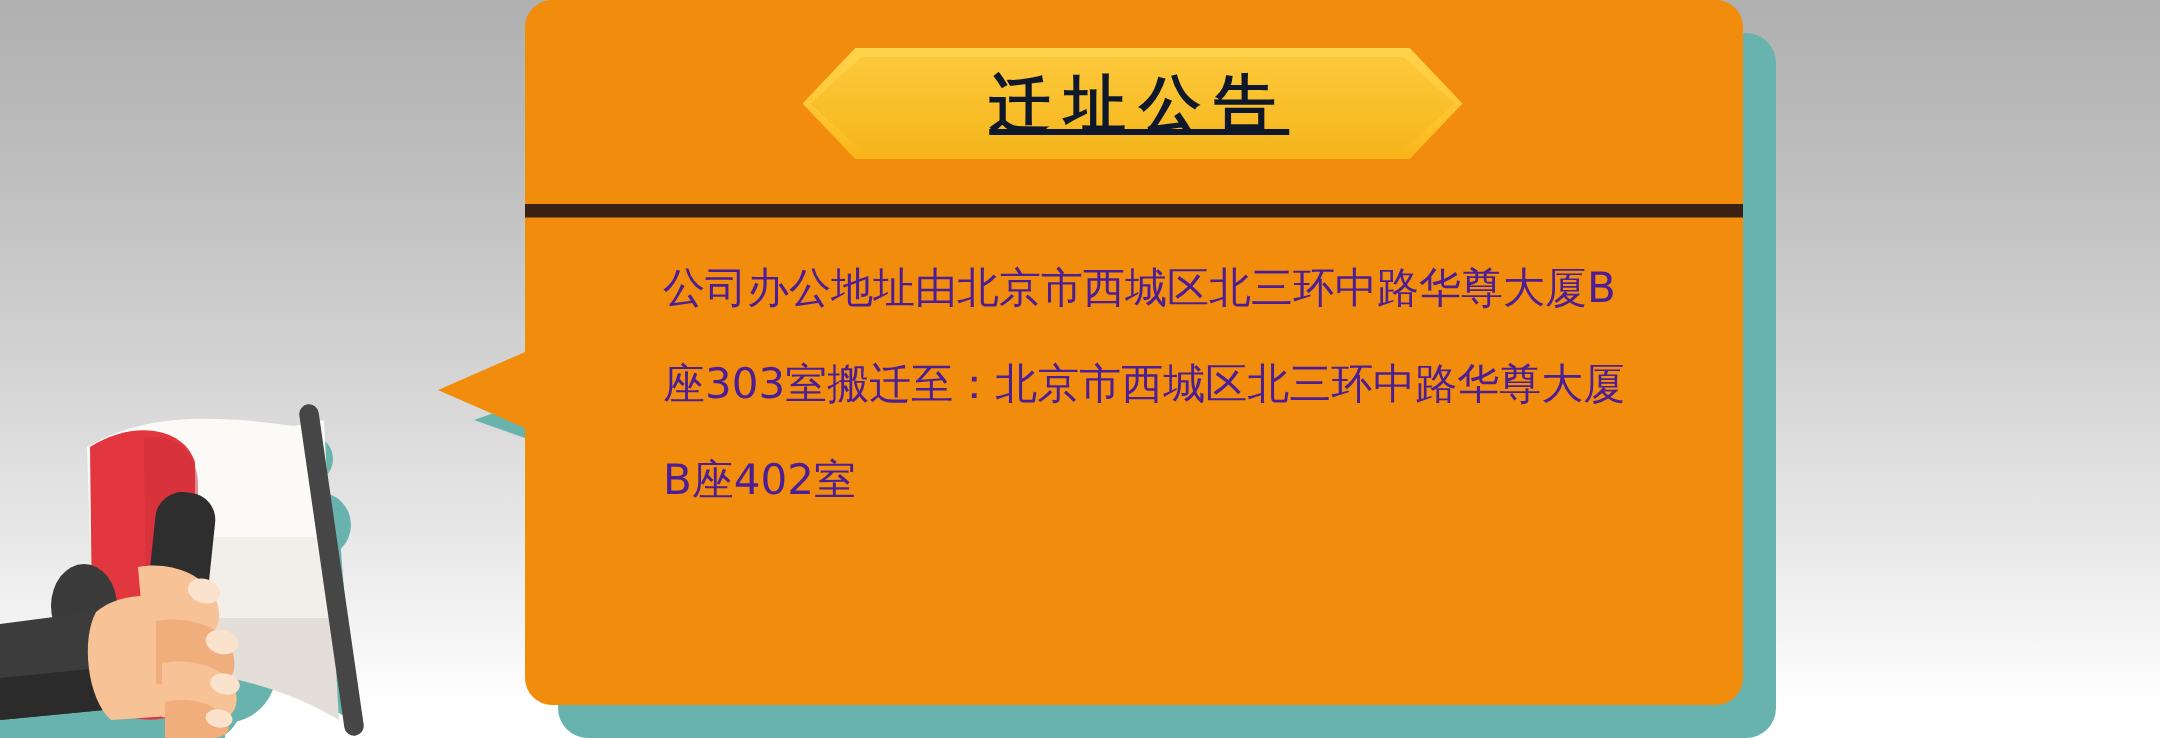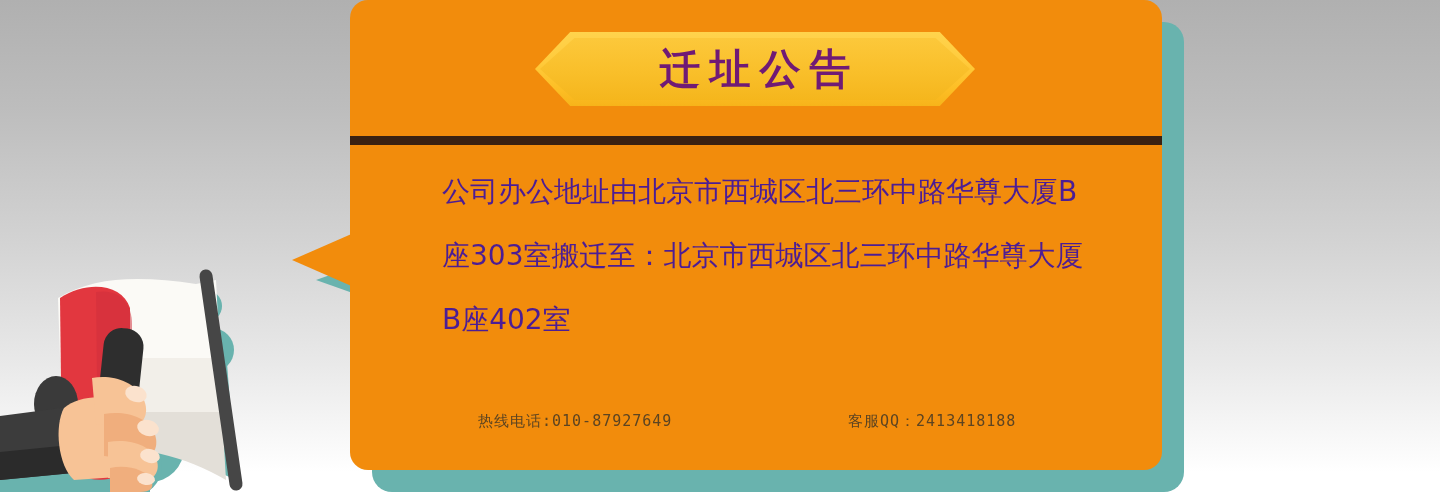--- a/index.html
+++ b/index.html
@@ -88,23 +88,24 @@
   .title-text {
     position: absolute;
     inset: 0;
     display: flex;
     align-items: center;
     justify-content: center;
     font-size: 41px;
     font-weight: bold;
     letter-spacing: 9px;
     text-indent: 9px;
-    color: #701a75;
+    color: #0f172a;
     font-family: "DejaVu Sans", "Liberation Sans", sans-serif;
     line-height: 1;
+    text-decoration: underline;
   }
 
   
   .divider {
     position: absolute;
     left: 0;
     top: 136px;
     width: 812px;
     height: 9px;
     background: #3a2112;
@@ -207,19 +208,15 @@
     <div class="title-wrap">
       <div class="hexagon"></div>
       <div class="hexagon-inner"></div>
       <div class="title-text">迁址公告</div>
     </div>
 
     <div class="divider"></div>
 
     <div class="body-text">公司办公地址由北京市西城区北三环中路华尊大厦B座303室搬迁至：北京市西城区北三环中路华尊大厦B座402室</div>
 
-    <div class="footer">
-      <div class="footer-item footer-phone">热线电话:010-87927649</div>
-      <div class="footer-item footer-qq">客服QQ：2413418188</div>
-    </div>
 
   </div>
 </div>
 
 </body></html>

